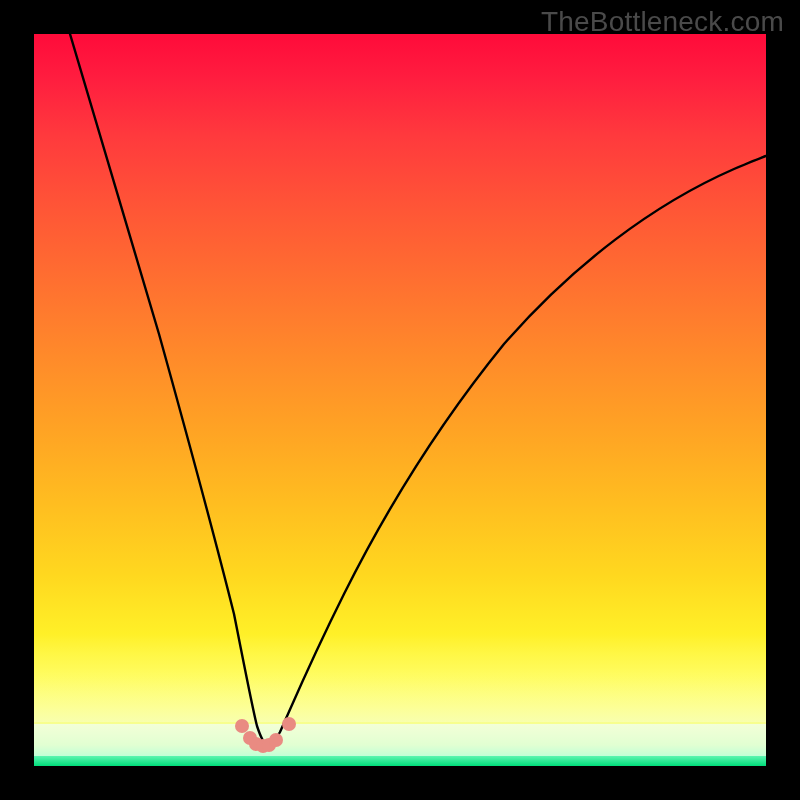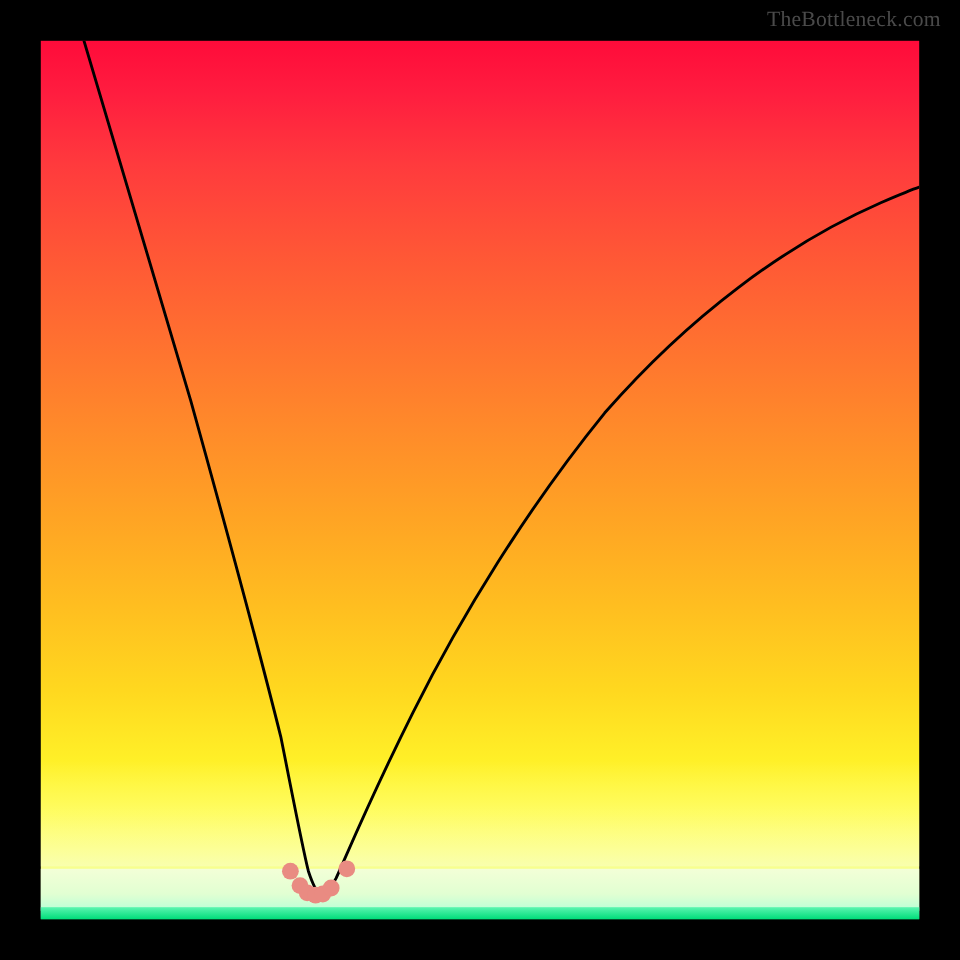--- a/index.html
+++ b/index.html
@@ -83,25 +83,24 @@
       #5bf5b0 0%,
       #00dd7a 100%
     );
     pointer-events: none;
   }
   .watermark {
     position: absolute;
     top: 6px;
     right: 16px;
     color: #4a4a4a;
-    font-size: 18px;
+    font-size: 28px;
     font-weight: 500;
     letter-spacing: 0.2px;
     user-select: none;
-    font-family: Liberation Serif, serif;
   }
   svg.curve {
     position: absolute;
     left: 0;
     top: 0;
     width: 732px;
     height: 732px;
     pointer-events: none;
   }
 </style>

